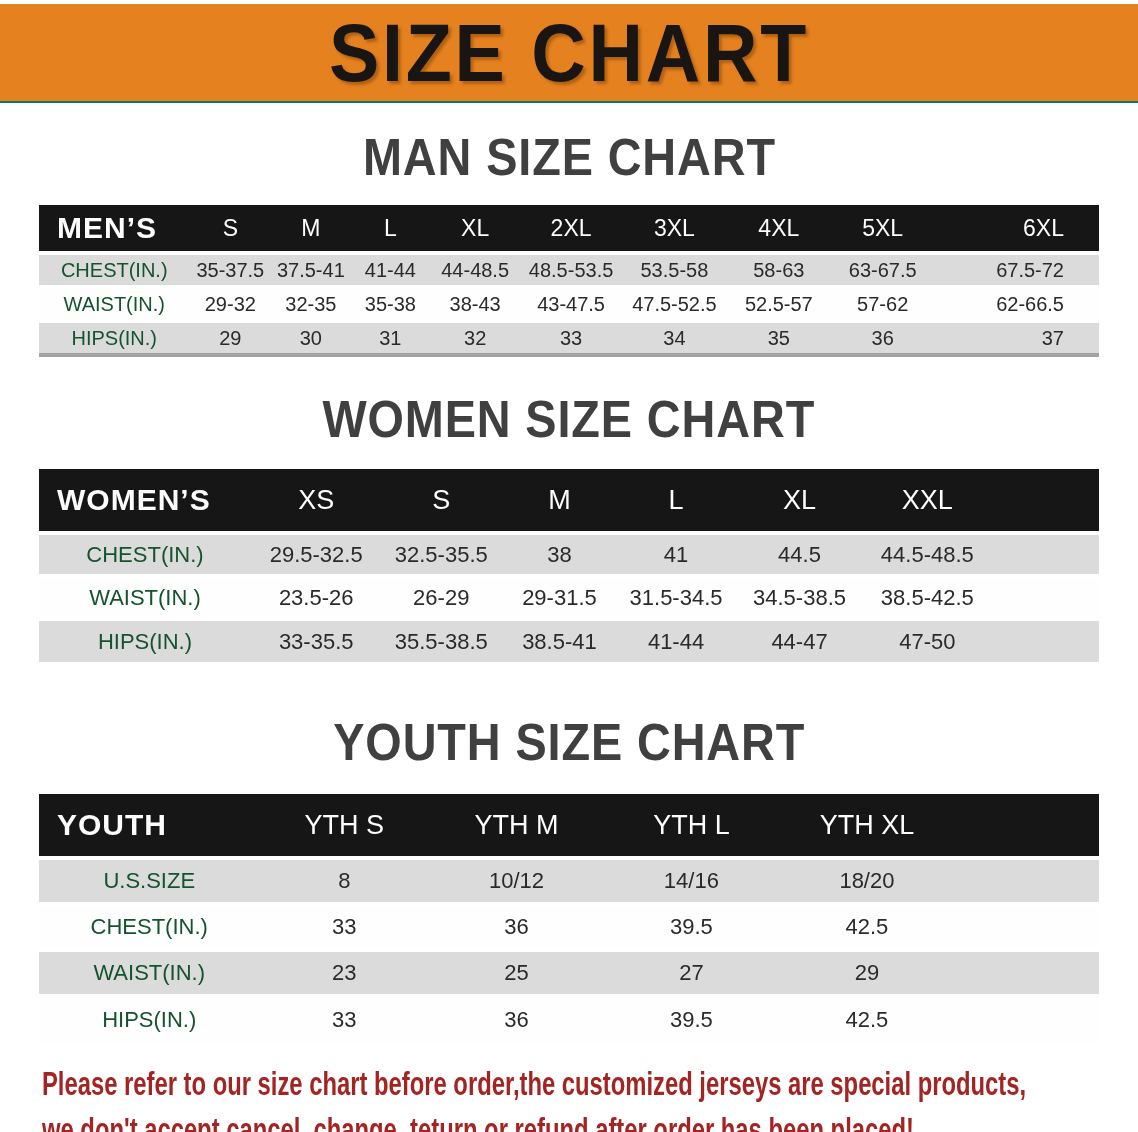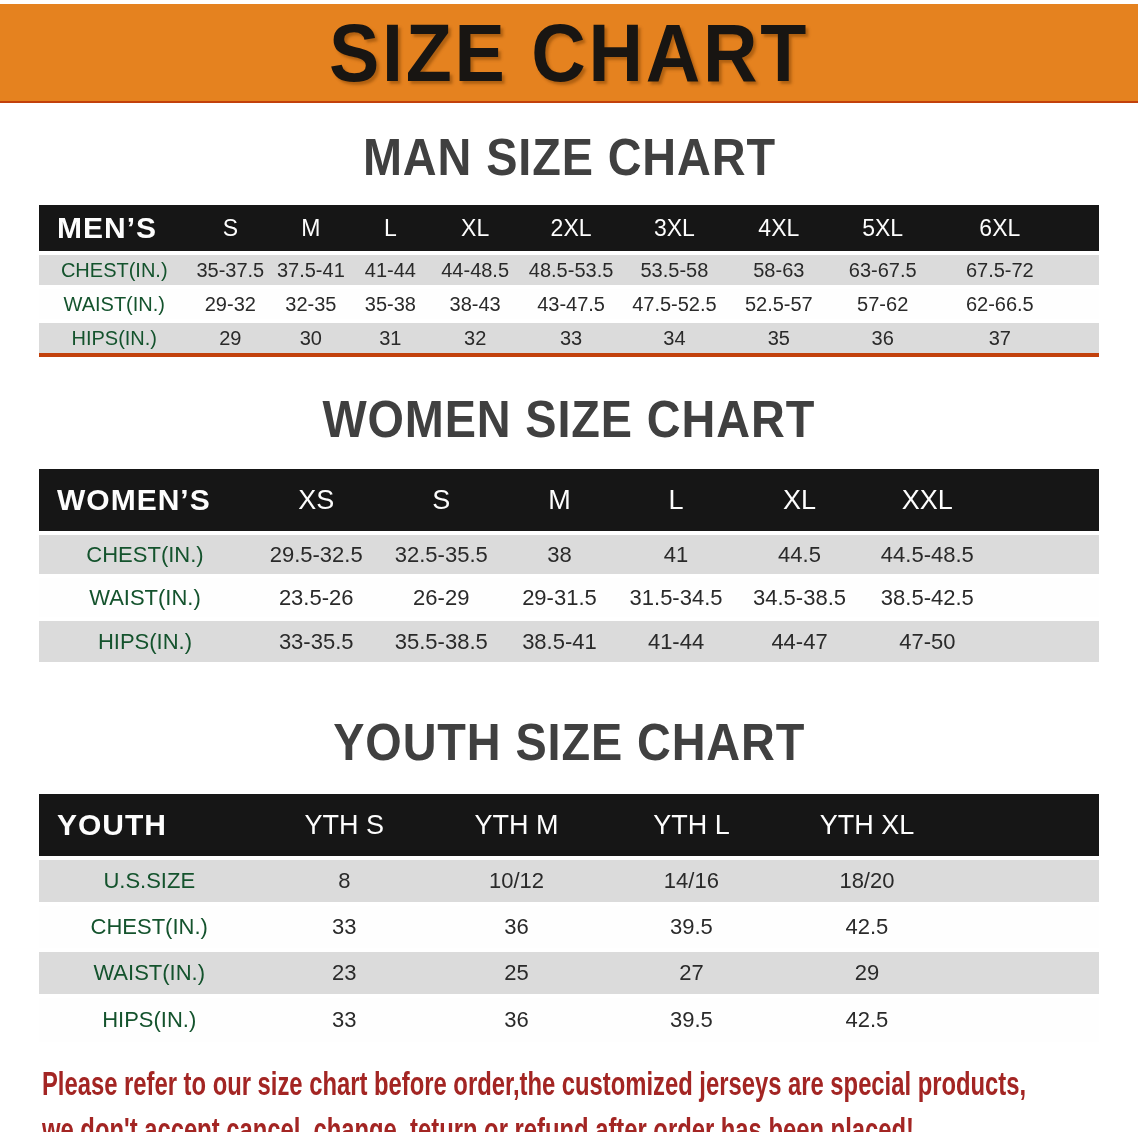--- a/index.html
+++ b/index.html
@@ -9,21 +9,21 @@
     background: #ffffff;
     font-family: "Liberation Sans", sans-serif;
     overflow: hidden;
   }
 
   
   .banner {
     margin-top: 4px;
     height: 99px;
     background: #E5821F;
-    border-bottom: 2px solid #c2410c;
+    border-bottom: 2px solid #0f766e;
     display: flex; align-items: center; justify-content: center;
   }
   .banner h1 {
     margin: 0;
     font-size: 82px;
     font-weight: 800;
     letter-spacing: 3px;
     color: #181512;
     display: inline-block;
     transform: scaleX(0.92);
@@ -76,24 +76,24 @@
     border-top: 4px solid #ffffff;
     vertical-align: middle;
   }
   table.sizes tbody td:first-child { color: #14532d; }
   table.sizes tbody tr:nth-child(odd) td { background: #DBDBDB; }
   table.sizes tbody tr:nth-child(even) td { background: #FEFEFE; }
 
   .t-men   tbody td { height: 34px; font-size: 20px; }
   .t-women tbody td { height: 43px; font-size: 22px; }
   .t-youth tbody td { height: 46px; font-size: 22px; }
-  .t-men { border-bottom: 4px solid #c2410c; }
-
-  
-  .t-men   th:last-child, .t-men   td:last-child { padding-right: 35px; }
+  .t-men { border-bottom: 4px solid #a3a3a3; }
+
+  
+  .t-men   th:last-child, .t-men   td:last-child { padding-right: 35px; text-align: right; }
   .t-women th:last-child, .t-women td:last-child { padding-right: 110px; }
   .t-youth th:last-child, .t-youth td:last-child { padding-right: 145px; }
 
   
   .disclaimer { margin: 18px 0 0 42px; }
   .red-line {
     white-space: nowrap;
     font-size: 34px;
     font-weight: bold;
     color: #A32523;

